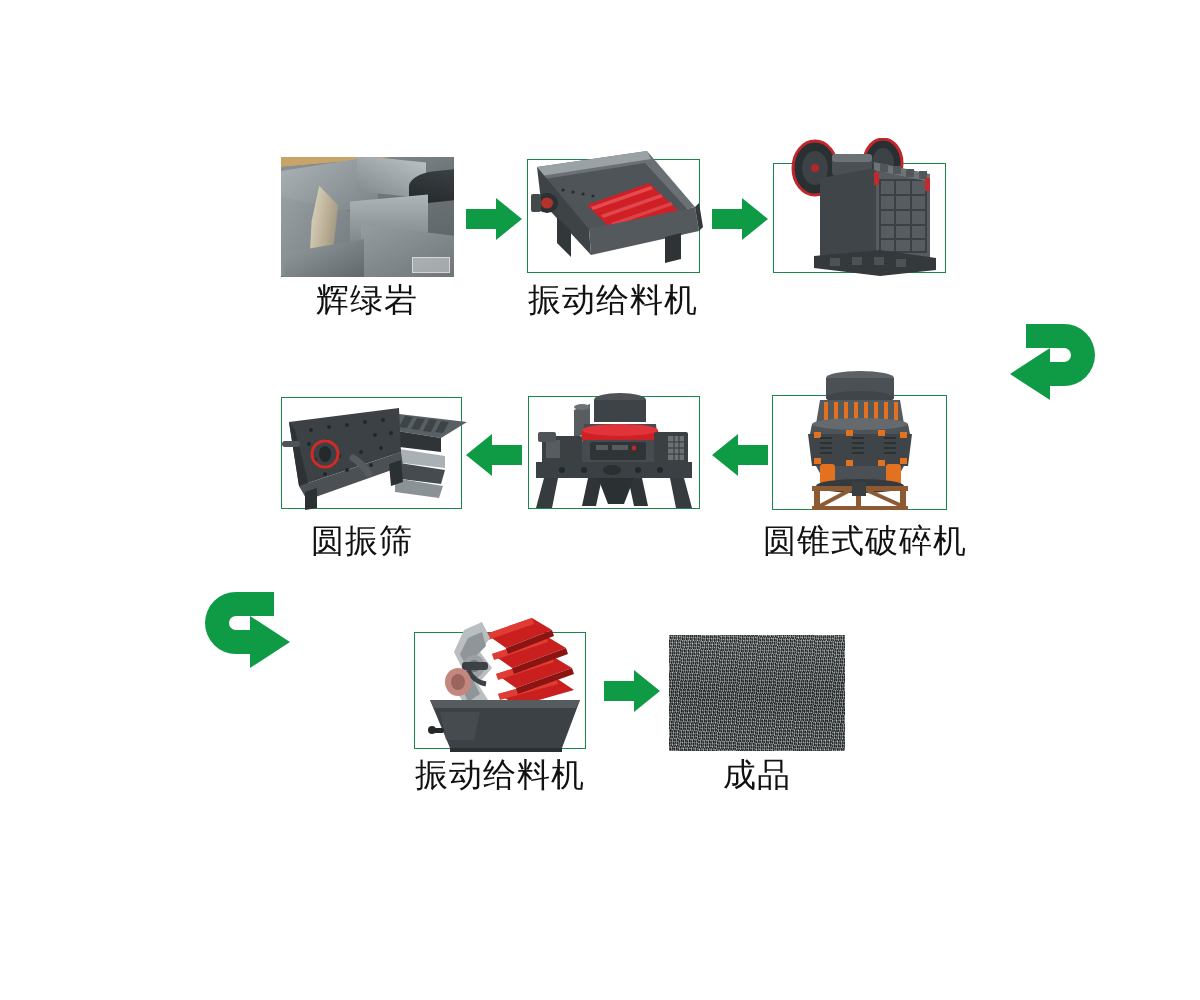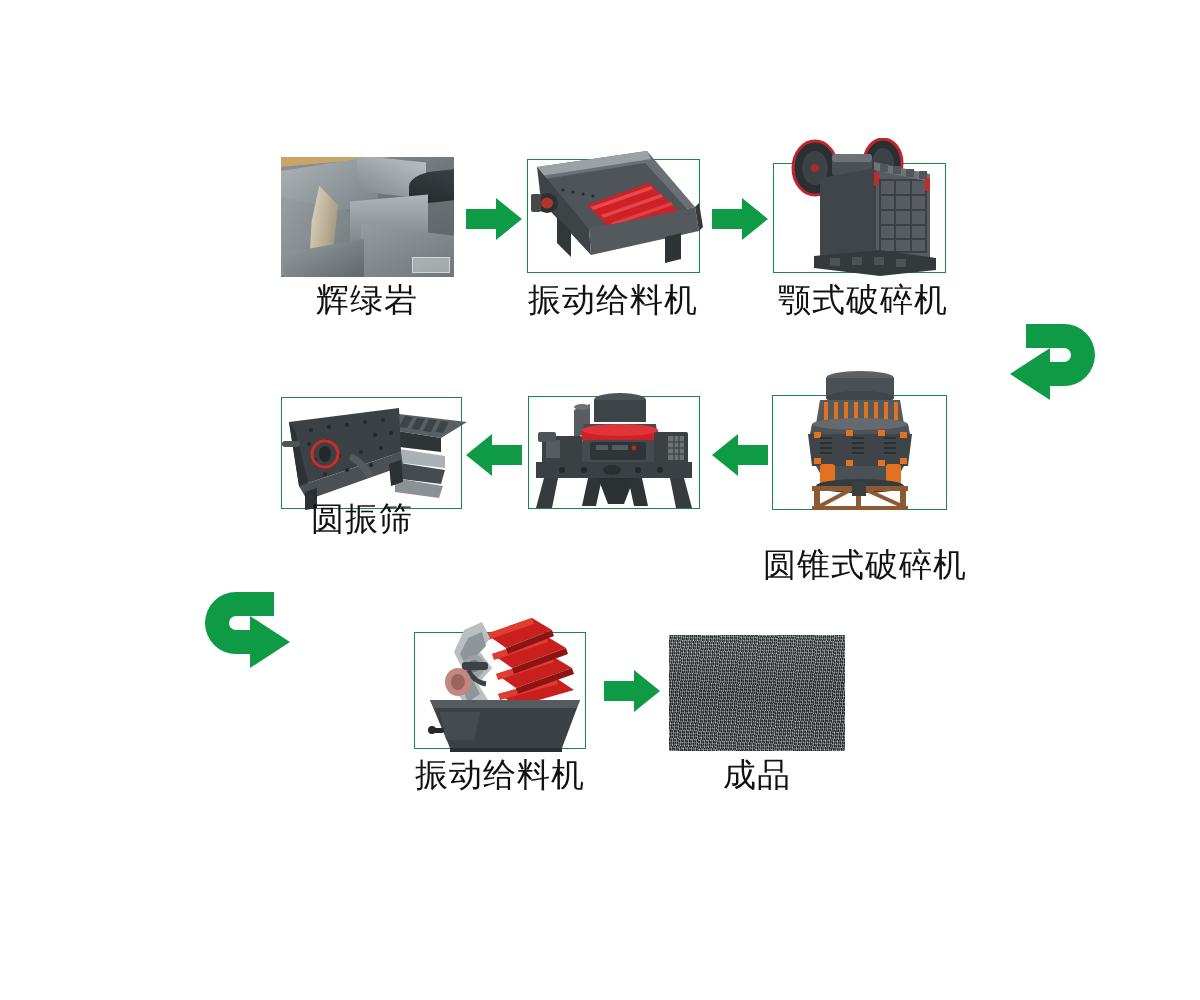--- a/index.html
+++ b/index.html
@@ -200,21 +200,20 @@
 
         <polygon points="34,118 100,112 156,120 156,132 100,138 34,130" fill="#34393c"></polygon>
         <g fill="#4c5255">
           <rect x="50" y="120" width="10" height="8"></rect>
             <rect x="72" y="119" width="10" height="8"></rect>
           <rect x="94" y="119" width="10" height="8"></rect>
             <rect x="116" y="121" width="10" height="8"></rect>
         </g>
       </svg>
     </div>
-    <div class="caption" style="left:763px;top:285px;width:200px;">颚式破碎机</div>
   </div>
 
   <div class="arrow" style="left:1004px;top:318px;">
     <svg width="100" height="82" viewBox="0 0 100 82" aria-hidden="true">
       <path d="M22 6 H60 A31 31 0 0 1 60 68 H46 V82 L6 56 L46 30 V44 H60 A7 7 0 0 0 60 30 H22 Z" fill="#0f9a45"></path>
     </svg>
   </div>
 
   <div class="node">
     <div class="frame" style="left:772px;top:395px;width:175px;height:115px;"></div>
@@ -272,21 +271,21 @@
           <rect x="66" y="118" width="5" height="24"></rect>
           <rect x="22" y="138" width="96" height="4"></rect>
         </g>
         <g stroke="#8d5a34" stroke-width="4" fill="none">
           <path d="M30 138 L64 120"></path>
             <path d="M112 138 L72 120"></path>
         </g>
         <rect x="62" y="114" width="14" height="14" fill="#3a4042"></rect>
       </svg>
     </div>
-    <div class="caption" style="left:763px;top:526px;width:200px;margin-top:24px;">圆锥式破碎机</div>
+    <div class="caption" style="left:763px;top:526px;width:200px;">圆锥式破碎机</div>
   </div>
 
   <div class="arrow" style="left:712px;top:432px;">
     <svg width="56" height="46" viewBox="0 0 56 46" aria-hidden="true">
       <polygon points="56,13 26,13 26,2 0,23 26,44 26,33 56,33" fill="#0f9a45"></polygon>
     </svg>
   </div>
 
   <div class="node">
     <div class="frame" style="left:528px;top:396px;width:172px;height:113px;"></div>
@@ -392,21 +391,21 @@
         <circle cx="44" cy="58" r="13" fill="none" stroke="#d42a26" stroke-width="3"></circle>
         <ellipse cx="44" cy="58" rx="6" ry="8" fill="#23282b"></ellipse>
 
         <path d="M72 62 q10 6 16 16" stroke="#555b5e" stroke-width="7" fill="none" stroke-linecap="round"></path>
         <path d="M4 48 h12" stroke="#4d5356" stroke-width="6" stroke-linecap="round"></path>
 
         <polygon points="24,96 36,92 36,112 24,114" fill="#2b3033"></polygon>
         <polygon points="108,68 120,64 122,86 110,90" fill="#2b3033"></polygon>
       </svg>
     </div>
-    <div class="caption" style="left:262px;top:504px;width:200px;">圆振筛</div>
+    <div class="caption" style="left:262px;top:526px;width:200px;">圆振筛</div>
   </div>
 
   <div class="arrow" style="left:196px;top:586px;">
     <svg width="100" height="82" viewBox="0 0 100 82" aria-hidden="true">
       <path d="M78 6 H40 A31 31 0 0 0 40 68 H54 V82 L94 56 L54 30 V44 H40 A7 7 0 0 1 40 30 H78 Z" fill="#0f9a45"></path>
     </svg>
   </div>
 
   <div class="node">
     <div class="frame" style="left:414px;top:632px;width:172px;height:117px;"></div>

